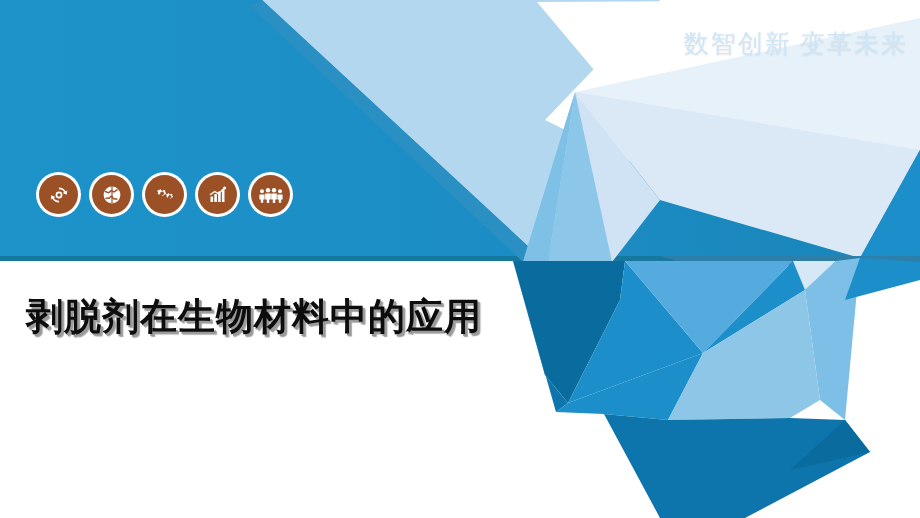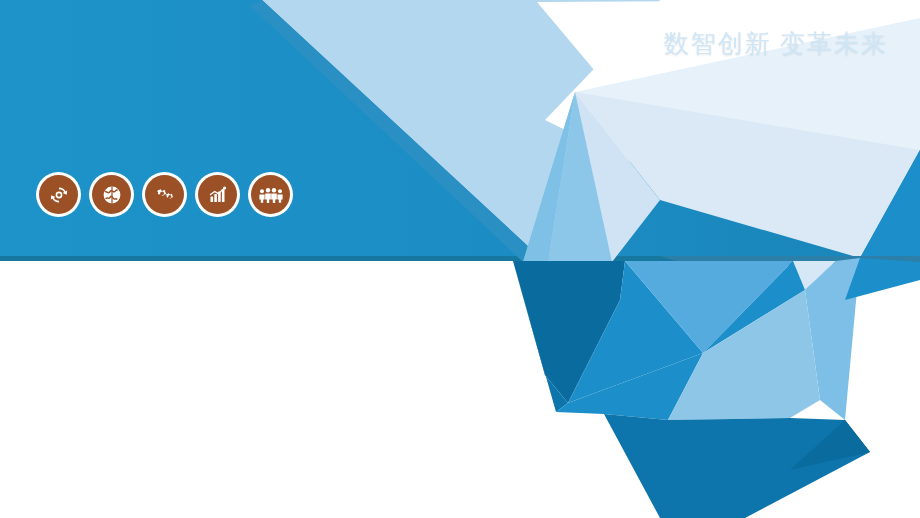--- a/index.html
+++ b/index.html
@@ -26,21 +26,21 @@
     inset: 0;
     width: 920px;
     height: 518px;
     display: block;
   }
 
   
   #tagline {
     position: absolute;
     top: 27px;
-    right: 32px;
+    right: 12px;
     font-family: "Liberation Serif", "DejaVu Serif", serif;
     font-size: 25px;
     letter-spacing: 2px;
     color: #cfe6f6;
     white-space: nowrap;
     z-index: 6;
     text-shadow: 0 1px 2px rgba(0,0,0,0.10);
     text-align: center;
   }
 
@@ -215,14 +215,17 @@
             <path d="M14.2 10.6h5.6v5.8h-1.6v3.6h-2.4v-3.6h-1.6z"></path>
             <circle cx="23" cy="8.2" r="2"></circle>
             <path d="M20.4 11.4h5.2v5.2h-1.4v3.2h-2.4v-3.2h-1.4z"></path>
           </g>
         </svg>
       </div>
     </div>
 
   </div>
 
+  <div id="title-wrap">
+    <div id="main-title">剥脱剂在生物材料中的应用</div>
+  </div>
 
 </div>
 
 </body></html>

